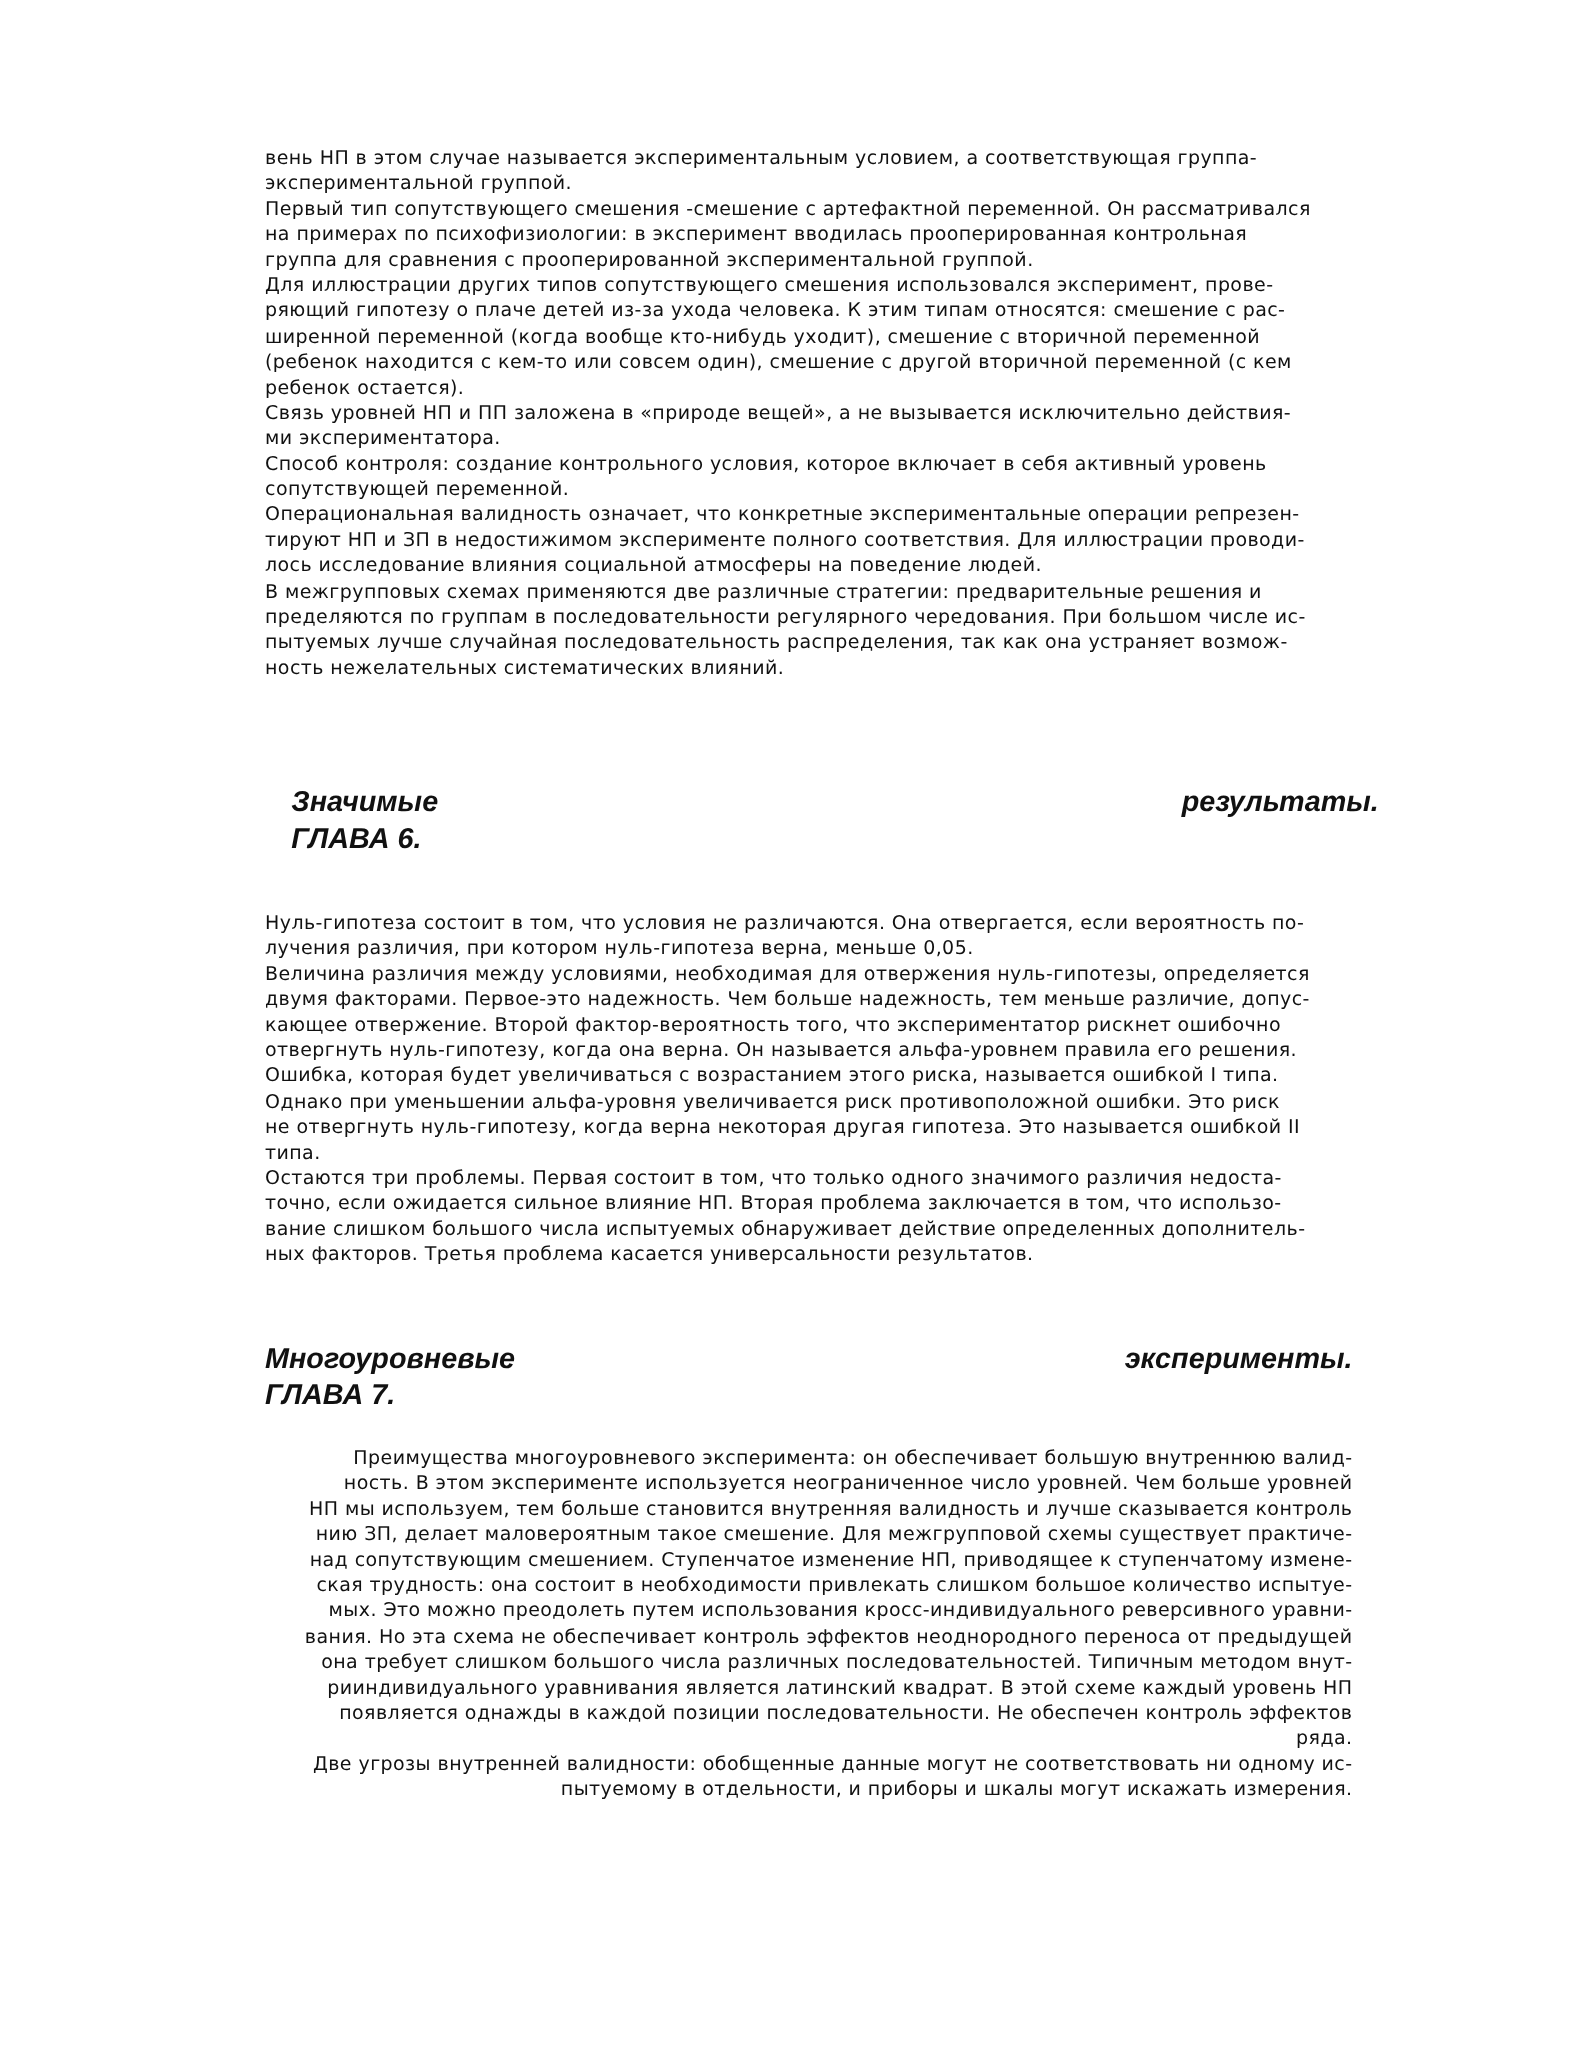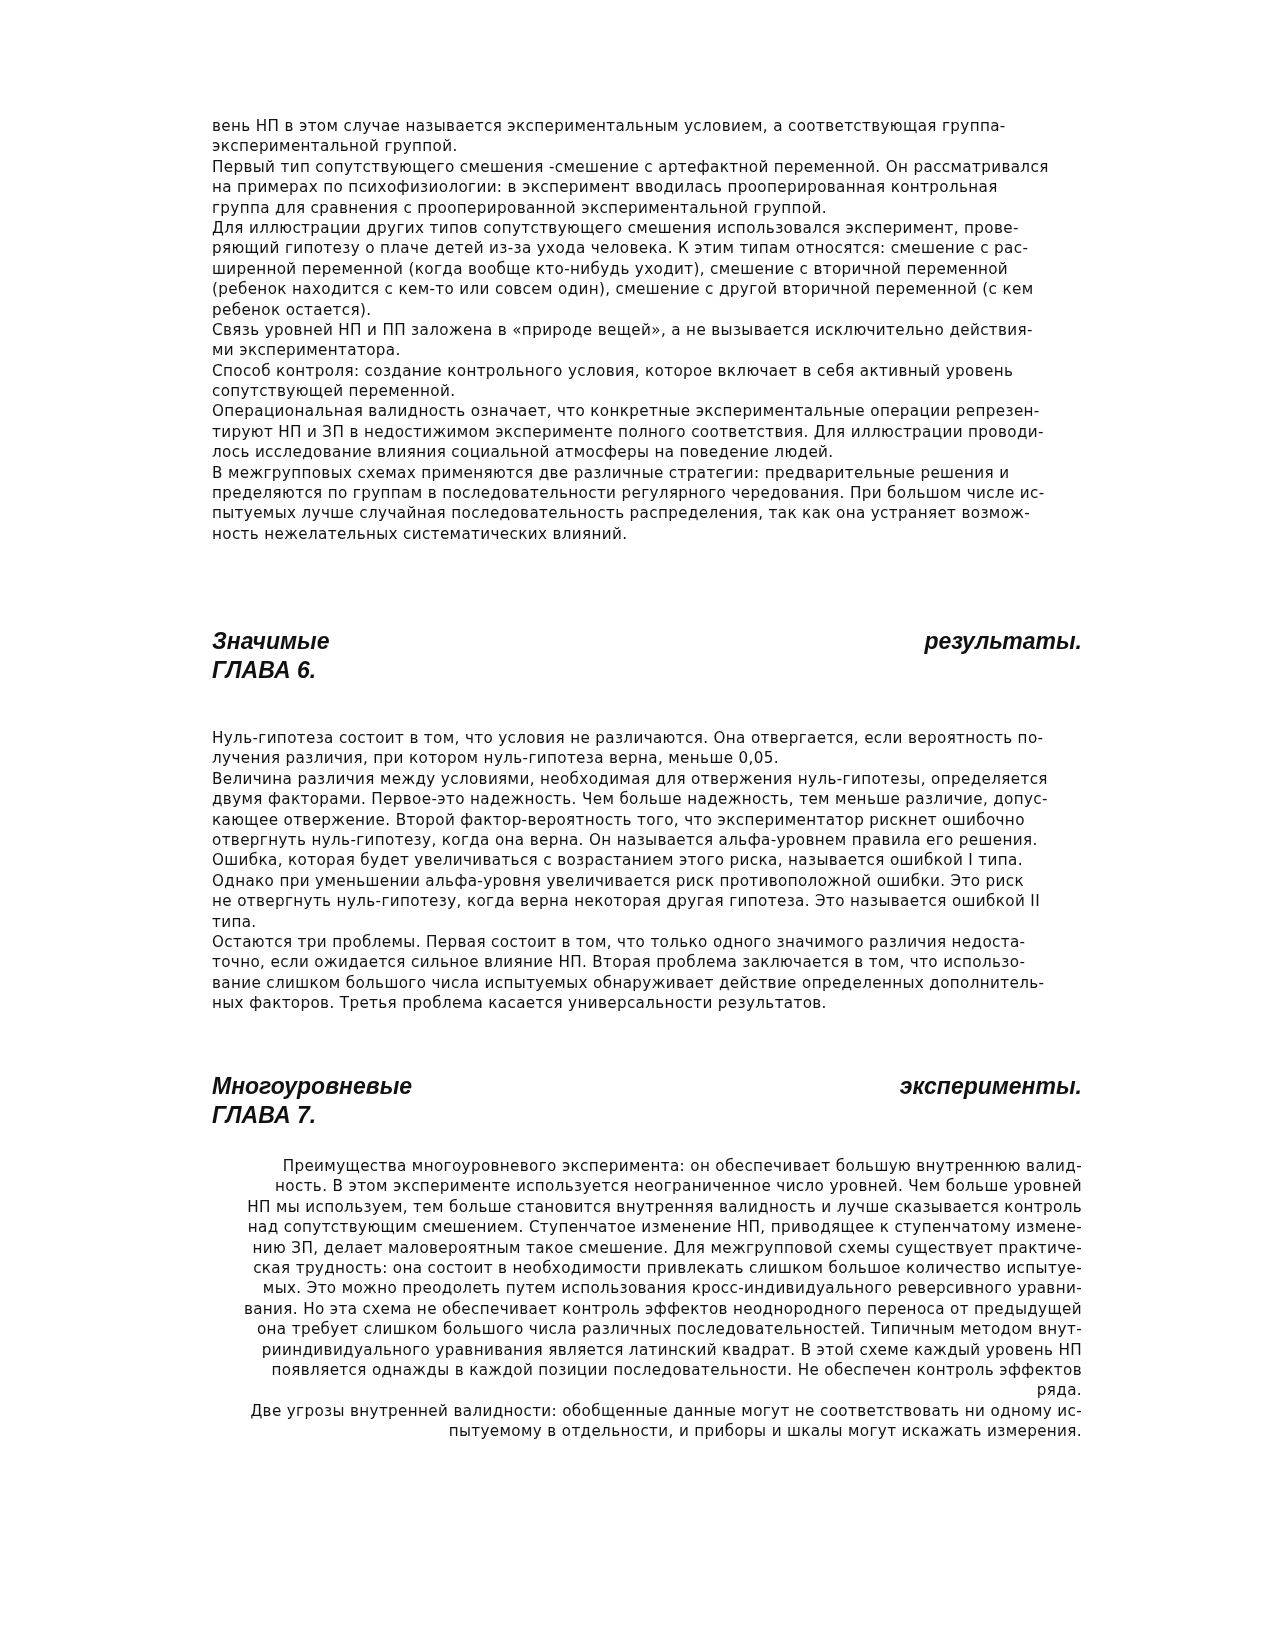--- a/index.html
+++ b/index.html
@@ -45,21 +45,21 @@
     <div class="line">сопутствующей переменной.</div>
     <div class="line">Операциональная валидность означает, что конкретные экспериментальные операции репрезен-</div>
     <div class="line">тируют НП и ЗП в недостижимом эксперименте полного соответствия. Для иллюстрации проводи-</div>
     <div class="line">лось исследование влияния социальной атмосферы на поведение людей.</div>
     <div class="line">В межгрупповых схемах применяются две различные стратегии: предварительные решения и</div>
     <div class="line">пределяются по группам в последовательности регулярного чередования. При большом числе ис-</div>
     <div class="line">пытуемых лучше случайная последовательность распределения, так как она устраняет возмож-</div>
     <div class="line">ность нежелательных систематических влияний.</div>
   </div>
 
-  <div class="heading" style="top:627px;">
+  <div class="heading" style="top:627px;margin-left:21px;">
     <div class="row">
       <span>Значимые</span>
       <span>результаты.</span>
     </div>
     <div class="row">
       <span>ГЛАВА 6.</span>
     </div>
   </div>
 
   <div class="block" style="top:728px;">
@@ -86,22 +86,22 @@
     </div>
     <div class="row">
       <span>ГЛАВА 7.</span>
     </div>
   </div>
 
   <div class="block" style="top:1156px;text-align:right;">
     <div class="line">Преимущества многоуровневого эксперимента: он обеспечивает большую внутреннюю валид-</div>
     <div class="line">ность. В этом эксперименте используется неограниченное число уровней. Чем больше уровней</div>
     <div class="line">НП мы используем, тем больше становится внутренняя валидность и лучше сказывается контроль</div>
+    <div class="line">нию ЗП, делает маловероятным такое смешение. Для межгрупповой схемы существует практиче-</div>
     <div class="line">над сопутствующим смешением. Ступенчатое изменение НП, приводящее к ступенчатому измене-</div>
-    <div class="line">нию ЗП, делает маловероятным такое смешение. Для межгрупповой схемы существует практиче-</div>
     <div class="line">ская трудность: она состоит в необходимости привлекать слишком большое количество испытуе-</div>
     <div class="line">мых. Это можно преодолеть путем использования кросс-индивидуального реверсивного уравни-</div>
     <div class="line">вания. Но эта схема не обеспечивает контроль эффектов неоднородного переноса от предыдущей</div>
     <div class="line">она требует слишком большого числа различных последовательностей. Типичным методом внут-</div>
     <div class="line">рииндивидуального уравнивания является латинский квадрат. В этой схеме каждый уровень НП</div>
     <div class="line">появляется однажды в каждой позиции последовательности. Не обеспечен контроль эффектов</div>
     <div class="line">ряда.</div>
     <div class="line">Две угрозы внутренней валидности: обобщенные данные могут не соответствовать ни одному ис-</div>
     <div class="line">пытуемому в отдельности, и приборы и шкалы могут искажать измерения.</div>
   </div>

